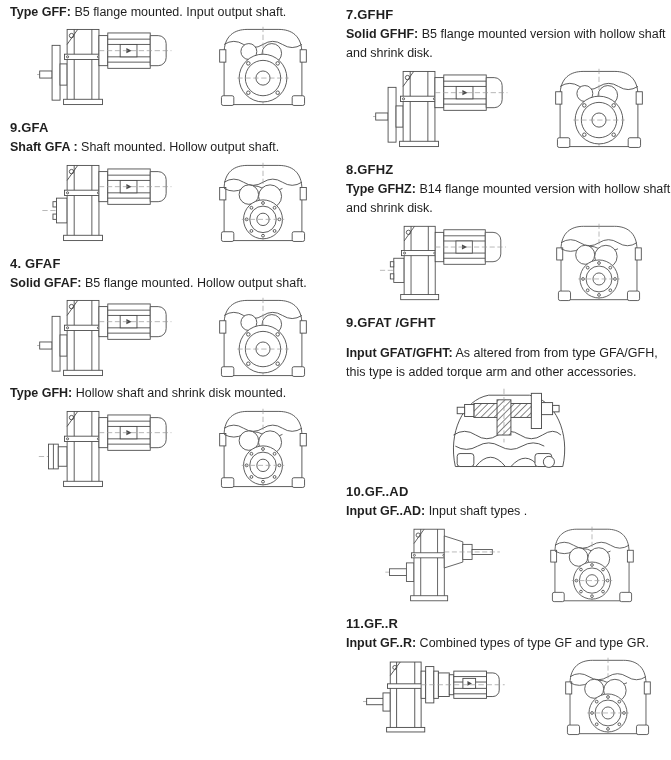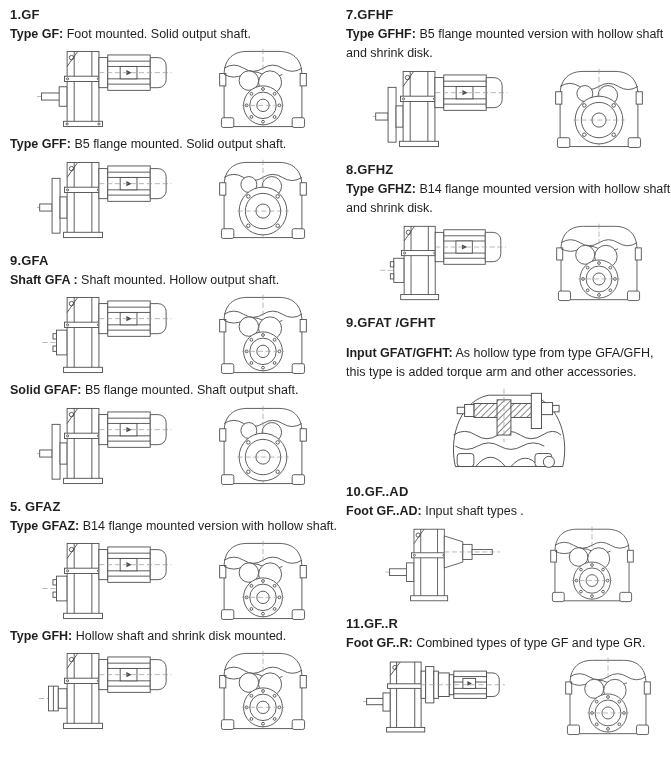--- a/index.html
+++ b/index.html
@@ -246,35 +246,23 @@
       <rect x="121" y="22" width="7" height="7" fill="#fff"></rect>
       <line x1="68.5" y1="4" x2="68.5" y2="62" class="dash"></line>
     </symbol>
   </defs>
 </svg>
 
 <div class="page">
 
   <div class="col col-left">
 
-    <section class="sec">
-      <h3 class="h">1.GF</h3>
-      <p class="d"><b class="tl">Type GF:</b> <span>Foot mounted. Solid output shaft.</span></p>
-      <div class="row">
-        <svg class="draw" width="150" height="84">
-            <use href="#sideSolid"></use>
-          </svg>
-        <svg class="draw" width="100" height="84">
-            <use href="#frontStd"></use>
-          </svg>
-      </div>
-    </section>
-
-    <section class="sec">
-      <p class="d"><b class="tl">Type GFF:</b> <span>B5 flange mounted. Solid output shaft.</span></p>
+
+    <section class="sec">
+      <p class="d"><b class="tl">Type GFF:</b> <span>B5 flange mounted. Input output shaft.</span></p>
       <div class="row">
         <svg class="draw" width="150" height="84">
             <use href="#sideFlange"></use>
           </svg>
         <svg class="draw" width="100" height="84">
             <use href="#frontFlange"></use>
           </svg>
       </div>
     </section>
 
@@ -285,63 +273,52 @@
         <svg class="draw" width="150" height="84">
             <use href="#sideHollow"></use>
           </svg>
         <svg class="draw" width="100" height="84">
             <use href="#frontStd"></use>
           </svg>
       </div>
     </section>
 
     <section class="sec">
-      <p class="d"><b class="tl">Solid GFAF:</b> <span>B5 flange mounted. Shaft output shaft.</span></p>
+      <h3 class="h">4. GFAF</h3>
+      <p class="d"><b class="tl">Solid GFAF:</b> <span>B5 flange mounted. Hollow output shaft.</span></p>
       <div class="row">
         <svg class="draw" width="150" height="84">
             <use href="#sideFlange"></use>
           </svg>
         <svg class="draw" width="100" height="84">
             <use href="#frontFlange"></use>
           </svg>
       </div>
     </section>
 
-    <section class="sec">
-      <h3 class="h">5. GFAZ</h3>
-      <p class="d"><b class="tl">Type GFAZ:</b> <span>B14 flange mounted version with hollow shaft.</span></p>
-      <div class="row">
-        <svg class="draw" width="150" height="84">
-            <use href="#sideHollow"></use>
-          </svg>
-        <svg class="draw" width="100" height="84">
-            <use href="#frontStd"></use>
-          </svg>
-      </div>
-    </section>
 
     <section class="sec">
       <p class="d"><b class="tl">Type GFH:</b> <span>Hollow shaft and shrink disk mounted.</span></p>
       <div class="row">
         <svg class="draw" width="150" height="84">
             <use href="#sideShrink"></use>
           </svg>
         <svg class="draw" width="100" height="84">
             <use href="#frontStd"></use>
           </svg>
       </div>
     </section>
 
   </div>
 
   <div class="col col-right">
 
     <section class="sec">
       <h3 class="h">7.GFHF</h3>
-      <p class="d"><b class="tl">Type GFHF:</b> <span>B5 flange mounted version with hollow shaft and shrink disk.</span></p>
+      <p class="d"><b class="tl">Solid GFHF:</b> <span>B5 flange mounted version with hollow shaft and shrink disk.</span></p>
       <div class="row">
         <svg class="draw" width="150" height="84">
             <use href="#sideFlange"></use>
           </svg>
         <svg class="draw" width="100" height="84">
             <use href="#frontFlange"></use>
           </svg>
       </div>
     </section>
 
@@ -353,44 +330,44 @@
             <use href="#sideHollow"></use>
           </svg>
         <svg class="draw" width="100" height="82">
             <use href="#frontStd"></use>
           </svg>
       </div>
     </section>
 
     <section class="sec">
       <h3 class="h">9.GFAT /GFHT</h3>
-      <p class="d gap-before"><b class="tl">Input GFAT/GFHT:</b> <span>As hollow type from type GFA/GFH, this type is added torque arm and other accessories.</span></p>
+      <p class="d gap-before"><b class="tl">Input GFAT/GFHT:</b> <span>As altered from from type GFA/GFH, this type is added torque arm and other accessories.</span></p>
       <div class="row single">
         <svg class="draw" width="150" height="88">
             <use href="#torqueView"></use>
           </svg>
       </div>
     </section>
 
     <section class="sec">
       <h3 class="h">10.GF..AD</h3>
-      <p class="d"><b class="tl">Foot GF..AD:</b> <span>Input shaft types .</span></p>
+      <p class="d"><b class="tl">Input GF..AD:</b> <span>Input shaft types .</span></p>
       <div class="row">
         <svg class="draw" width="135" height="80">
             <use href="#sideInput"></use>
           </svg>
         <svg class="draw" width="96" height="80">
             <use href="#frontStd"></use>
           </svg>
       </div>
     </section>
 
     <section class="sec">
       <h3 class="h">11.GF..R</h3>
-      <p class="d"><b class="tl">Foot GF..R:</b> <span>Combined types of type GF and type GR.</span></p>
+      <p class="d"><b class="tl">Input GF..R:</b> <span>Combined types of type GF and type GR.</span></p>
       <div class="row">
         <svg class="draw" width="168" height="78">
             <use href="#sideCombined"></use>
           </svg>
         <svg class="draw" width="98" height="82">
             <use href="#frontStd"></use>
           </svg>
       </div>
     </section>
 

